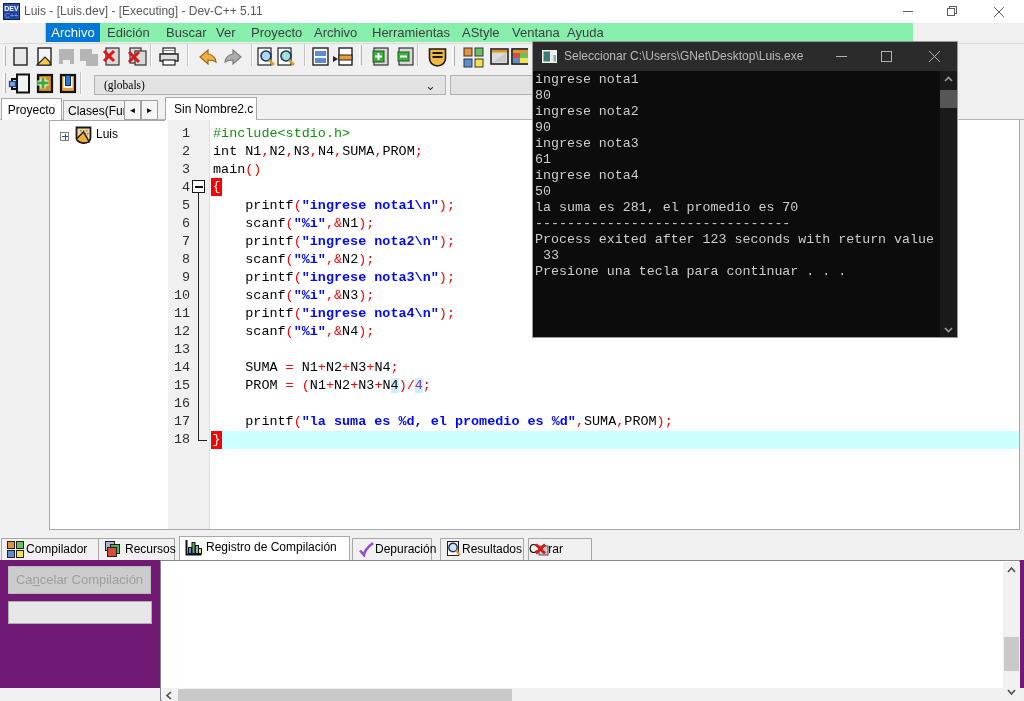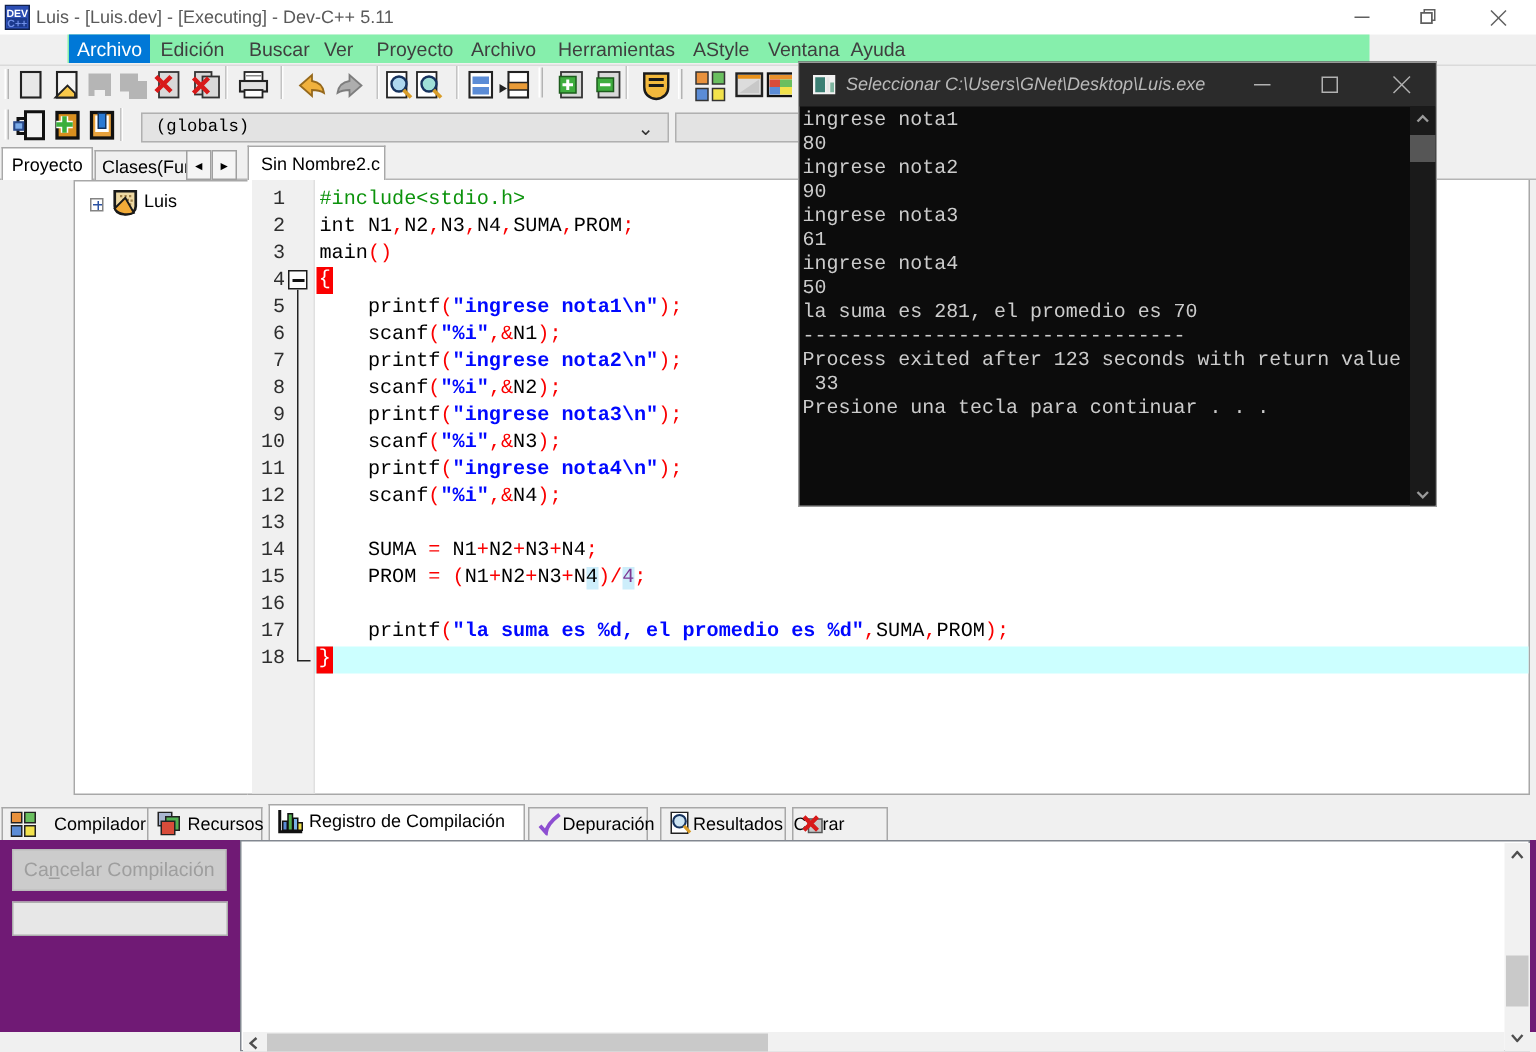--- a/index.html
+++ b/index.html
@@ -1,19 +1,19 @@
 <!DOCTYPE html>
 <html><head>
 <meta charset="utf-8">
 <style>
   * { margin:0; padding:0; box-sizing:border-box; }
   html,body { width:1024px; height:701px; overflow:hidden; }
   body { font-family:"Liberation Sans", sans-serif; background:#f0f0f0; position:relative; }
   .abs { position:absolute; }
-  .mono { font-family:Liberation Mono, monospace; }
+  .mono { font-family:Liberation Serif, serif; }
   pre { font-family:"Liberation Mono", monospace; }
 
   
   #titlebar { left:0; top:0; width:1024px; height:23px; background:#ffffff; }
   #titletext { left:24px; top:0; height:23px; line-height:23px; font-size:12px; color:#595959; }
 
   
   #menubar { left:0; top:23px; width:868px; height:19px; background:#86efac;margin-left:45px; }
   .mitem { position:absolute; top:0; height:19px; line-height:19px; font-size:13px; color:#3f3f3f; }
   #menuhl { left:1px; top:0; width:54px; height:19px; background:#0078d7; color:#fff; text-align:center; line-height:19px; font-size:13px; }
@@ -52,21 +52,21 @@
   .hlb { background:#cdeefb; }
   .brace { position:absolute; left:211px; width:11px; height:18px; background:#fb0000; color:#fff; font-size:13.4px; line-height:17px; text-align:center; font-family:"Liberation Mono",monospace; }
   #foldbox { left:192px; top:180px; width:13px; height:13px; background:#fcfcfc; border:1.5px solid #1a1a1a; }
   #foldminus { left:195px; top:186px; width:8px; height:1.5px; background:#111; }
   #foldline { left:198px; top:193px; width:1px; height:247px; background:#222; }
   #foldfoot { left:198px; top:440px; width:9px; height:1px; background:#222; }
 
   
   #con { left:532px; top:41px; width:426px; height:297px; background:#0c0c0c; border:1px solid #999; }
   #contitle { left:0; top:0; width:424px; height:29px; background:#2b2b2b; }
-  #context { left:31px; top:0; height:17px; line-height:29px; font-size:12px; color:#b9b9b9;font-style:italic; }
+  #context { left:31px; top:0; height:17px; line-height:29px; font-size:12px; color:#b9b9b9; }
   #conbody { left:2px; top:30px; font-size:13.3px; line-height:16px; color:#cccccc; }
   #conscroll { left:407px; top:29px; width:17px; height:266px; background:#1a1a1a; }
   #conthumb { left:0px; top:19px; width:17px; height:18px; background:#565656; }
 
   
   #btabs { left:0; top:530px; width:1024px; height:30px; background:#f0f0f0; }
   .btab { position:absolute; top:8px; height:22px; background:#f0f0f0; border:1px solid #a8a8a8; border-bottom:none; font-size:12px; line-height:21px; color:#000; }
   .btab .ic { position:absolute; left:5px; top:2px; }
   #btab3 { top:6px; height:24px; background:#fff; }
 
@@ -337,21 +337,21 @@
     <svg class="abs" style="left:4px;top:5px" width="9" height="7" viewBox="0 0 9 7">
         <path d="M1 5 L4.5 1.5 L8 5" stroke="#9a9a9a" stroke-width="1.6" fill="none"></path>
       </svg>
     <svg class="abs" style="left:4px;top:255px" width="9" height="7" viewBox="0 0 9 7">
         <path d="M1 2 L4.5 5.5 L8 2" stroke="#9a9a9a" stroke-width="1.6" fill="none"></path>
       </svg>
   </div>
 </div>
 
 <div class="abs" id="btabs">
-  <div class="btab" style="left:1px;width:105px;padding-left:34px" id="btab1">Compilador<svg class="ic" width="17" height="17" viewBox="0 0 17 17">
+  <div class="btab" style="left:1px;width:105px;padding-left:24px" id="btab1">Compilador<svg class="ic" width="17" height="17" viewBox="0 0 17 17">
         <rect x="0.5" y="0.5" width="7" height="7" fill="#e8913c" stroke="#222"></rect>
         <rect x="9.5" y="0.5" width="7" height="7" fill="#6abf5f" stroke="#222"></rect>
         <rect x="0.5" y="9.5" width="7" height="7" fill="#5b8cd6" stroke="#222"></rect>
         <rect x="9.5" y="9.5" width="7" height="7" fill="#f2e24c" stroke="#222"></rect>
       </svg></div>
   <div class="btab" style="left:98px;width:77px;padding-left:26px" id="btab2">Recursos<svg class="ic" width="16" height="16" viewBox="0 0 16 16">
         <rect x="1.5" y="0.5" width="9" height="9" fill="#aab6d0" stroke="#222"></rect>
         <rect x="6.5" y="3.5" width="9" height="9" fill="#52b152" stroke="#222"></rect>
         <rect x="3.5" y="6.5" width="9" height="9" fill="#d84c3a" stroke="#222"></rect>
       </svg></div>

